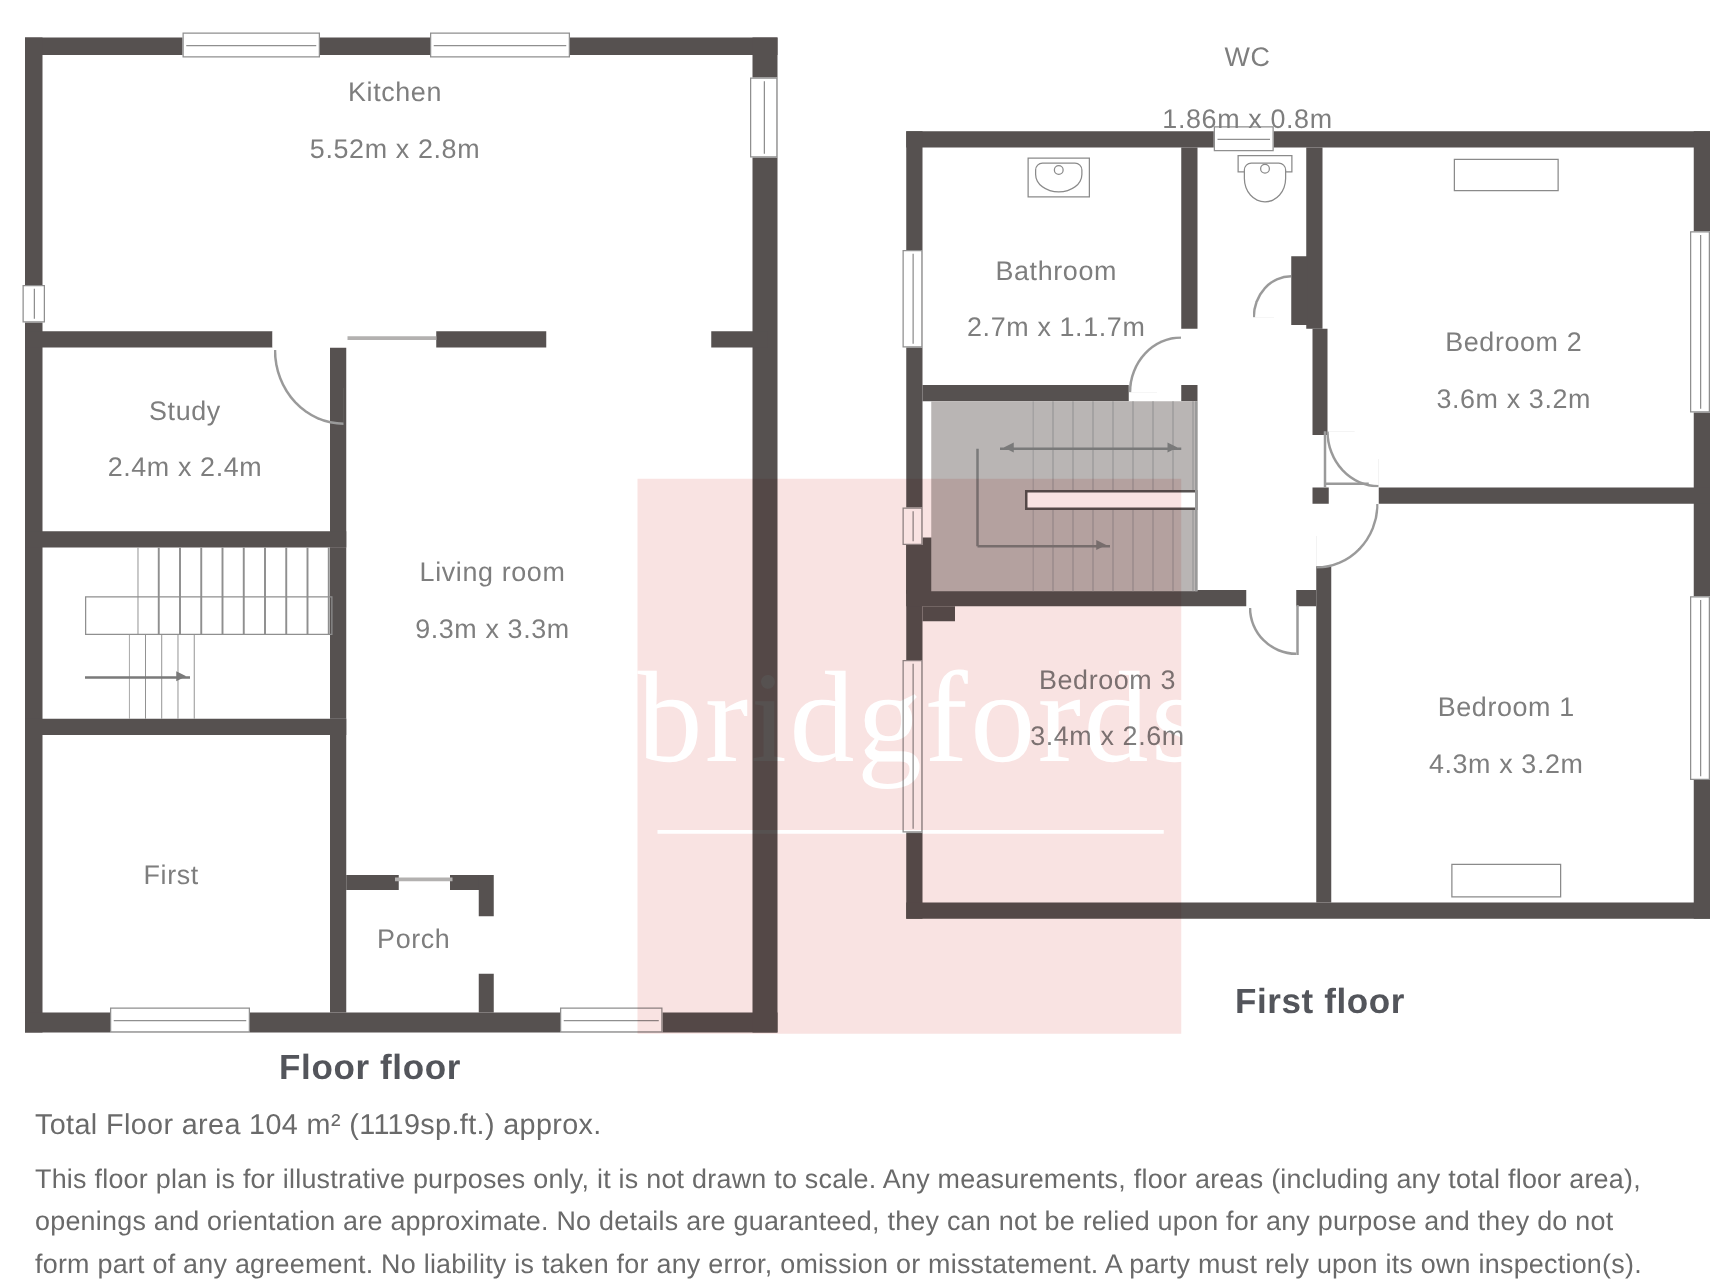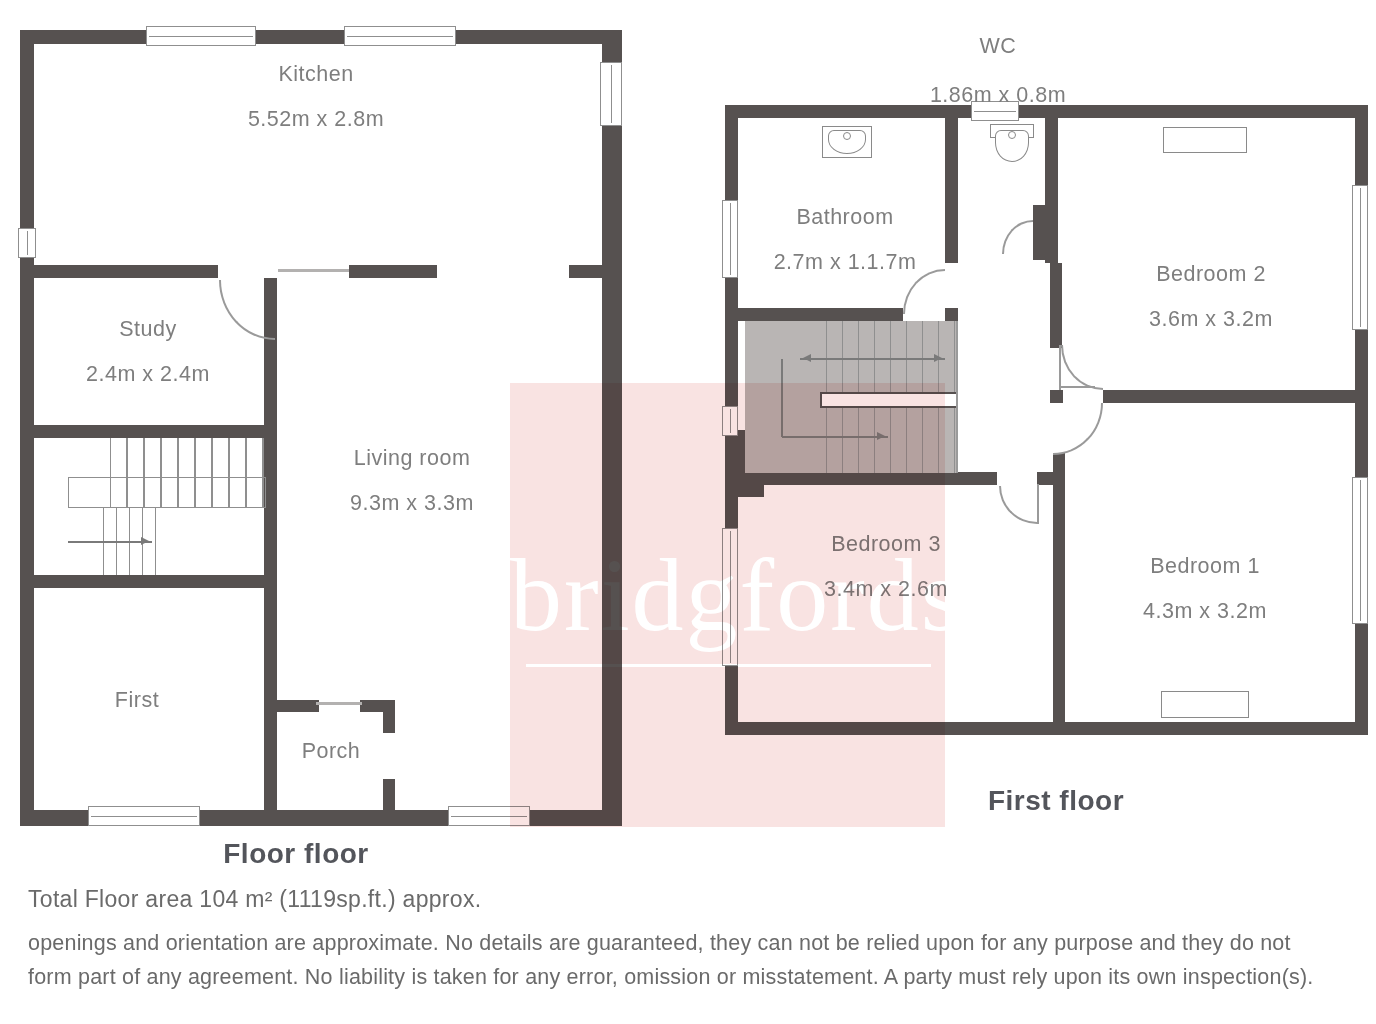--- a/index.html
+++ b/index.html
@@ -28,21 +28,21 @@
   .bowl{position:absolute;border:1px solid #8a8a8a;background:#fff;box-sizing:border-box;
         border-radius:6px 6px 50% 50% / 6px 6px 60% 60%;}
   .dot{position:absolute;border:1px solid #8a8a8a;border-radius:50%;background:#fff;box-sizing:border-box;}
   .rlabel{position:absolute;transform:translateX(-50%);text-align:center;color:var(--label,#7e7e7e);
           font-size:21.5px;letter-spacing:.5px;white-space:nowrap;}
   .rdims{margin-top:20px;}
   .fheading{position:absolute;transform:translateX(-50%);font-weight:bold;font-size:28px;
             color:var(--heading,#53555b);letter-spacing:.5px;white-space:nowrap;}
   .wm{position:absolute;mix-blend-mode:multiply;background:var(--wm,#f9e3e2);}
   .wm-text{position:absolute;left:0;right:0;top:140px;text-align:center;color:#ffffff;
-           font-family:"Liberation Serif",serif;font-size:104px;letter-spacing:2px;line-height:1;margin-top:20px;}
+           font-family:"Liberation Serif",serif;font-size:104px;letter-spacing:2px;line-height:1;}
   .wm-line{position:absolute;left:16px;right:14px;top:281px;height:3px;background:#ffffff;}
   .total{position:absolute;left:28px;top:886px;font-size:23px;color:var(--footer,#6a6a6a);letter-spacing:.3px;}
   .disc{position:absolute;left:28px;top:926px;font-size:21.5px;line-height:34px;color:var(--footer,#6a6a6a);letter-spacing:.2px;}
 </style>
 </head>
 <body>
 
 <div id="canvas" style="--wall: #565150; --line: #8f8f8f; --label: #7e7e7e; --heading: #53555b; --stairs: #b9b5b4; --wm: #f9e3e2; --footer: #6a6a6a;">
 
   <div>
@@ -85,21 +85,21 @@
     </div>
 
     <div class="rlabel" style="left:316px;top:62px;">
       <div>Kitchen</div>
       <div class="rdims">5.52m x 2.8m</div>
     </div>
     <div class="rlabel" style="left:148px;top:317px;">
       <div>Study</div>
       <div class="rdims">2.4m x 2.4m</div>
     </div>
-    <div class="rlabel" style="left:394px;top:446px;margin-left:18px;">
+    <div class="rlabel" style="left:394px;top:446px;">
       <div>Living room</div>
       <div class="rdims">9.3m x 3.3m</div>
     </div>
     <div class="rlabel" style="left:137px;top:688px;">
       <div>First</div>
     </div>
     <div class="rlabel" style="left:331px;top:739px;">
       <div>Porch</div>
     </div>
     <div class="fheading" style="left:296px;top:838px;">Floor floor</div>
@@ -185,17 +185,18 @@
     <div class="fheading" style="left:1056px;top:785px;">First floor</div>
   </div>
 
   <div class="wm" style="left:510px;top:383px;width:435px;height:444px;">
     <div class="wm-text">bridgfords</div>
     <div class="wm-line"></div>
   </div>
 
   <div class="total">Total Floor area 104 m² (1119sp.ft.) approx.</div>
   <div class="disc">
+    <div>This floor plan is for illustrative purposes only, it is not drawn to scale. Any measurements, floor areas (including any total floor area),</div>
     <div>openings and orientation are approximate. No details are guaranteed, they can not be relied upon for any purpose and they do not</div>
     <div>form part of any agreement. No liability is taken for any error, omission or misstatement. A party must rely upon its own inspection(s).</div>
   </div>
 
 </div>
 
 </body></html>

